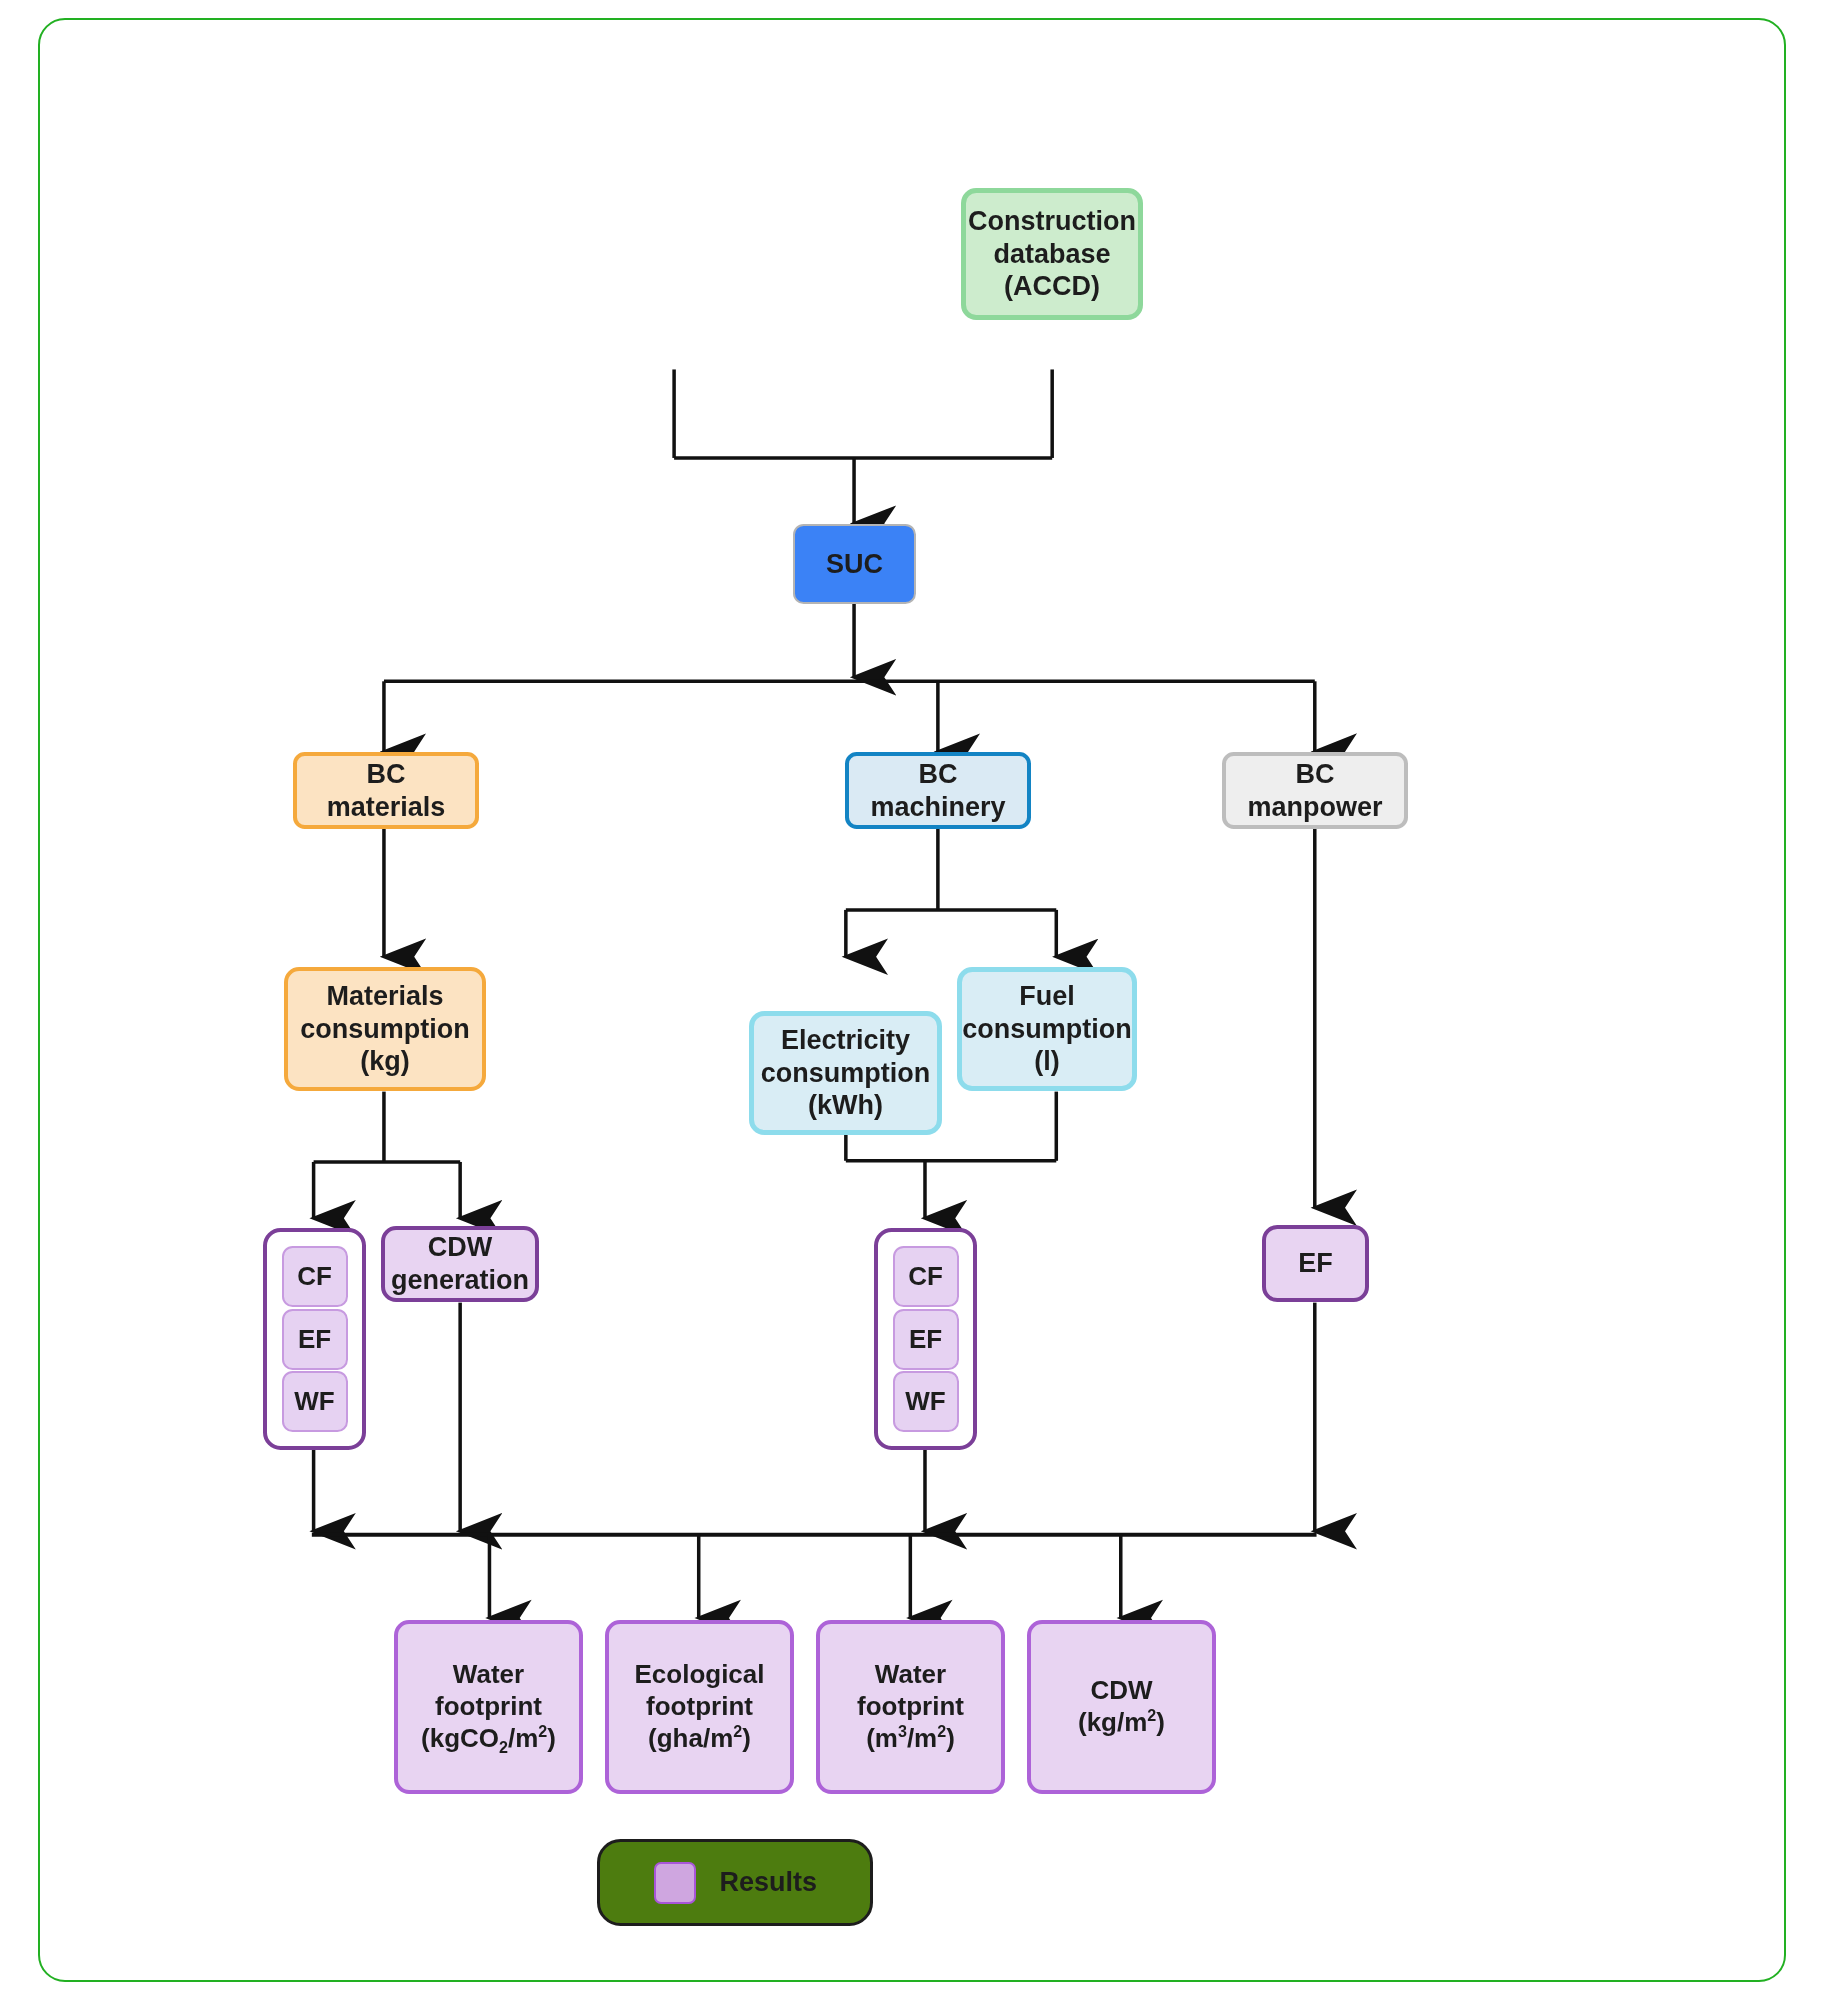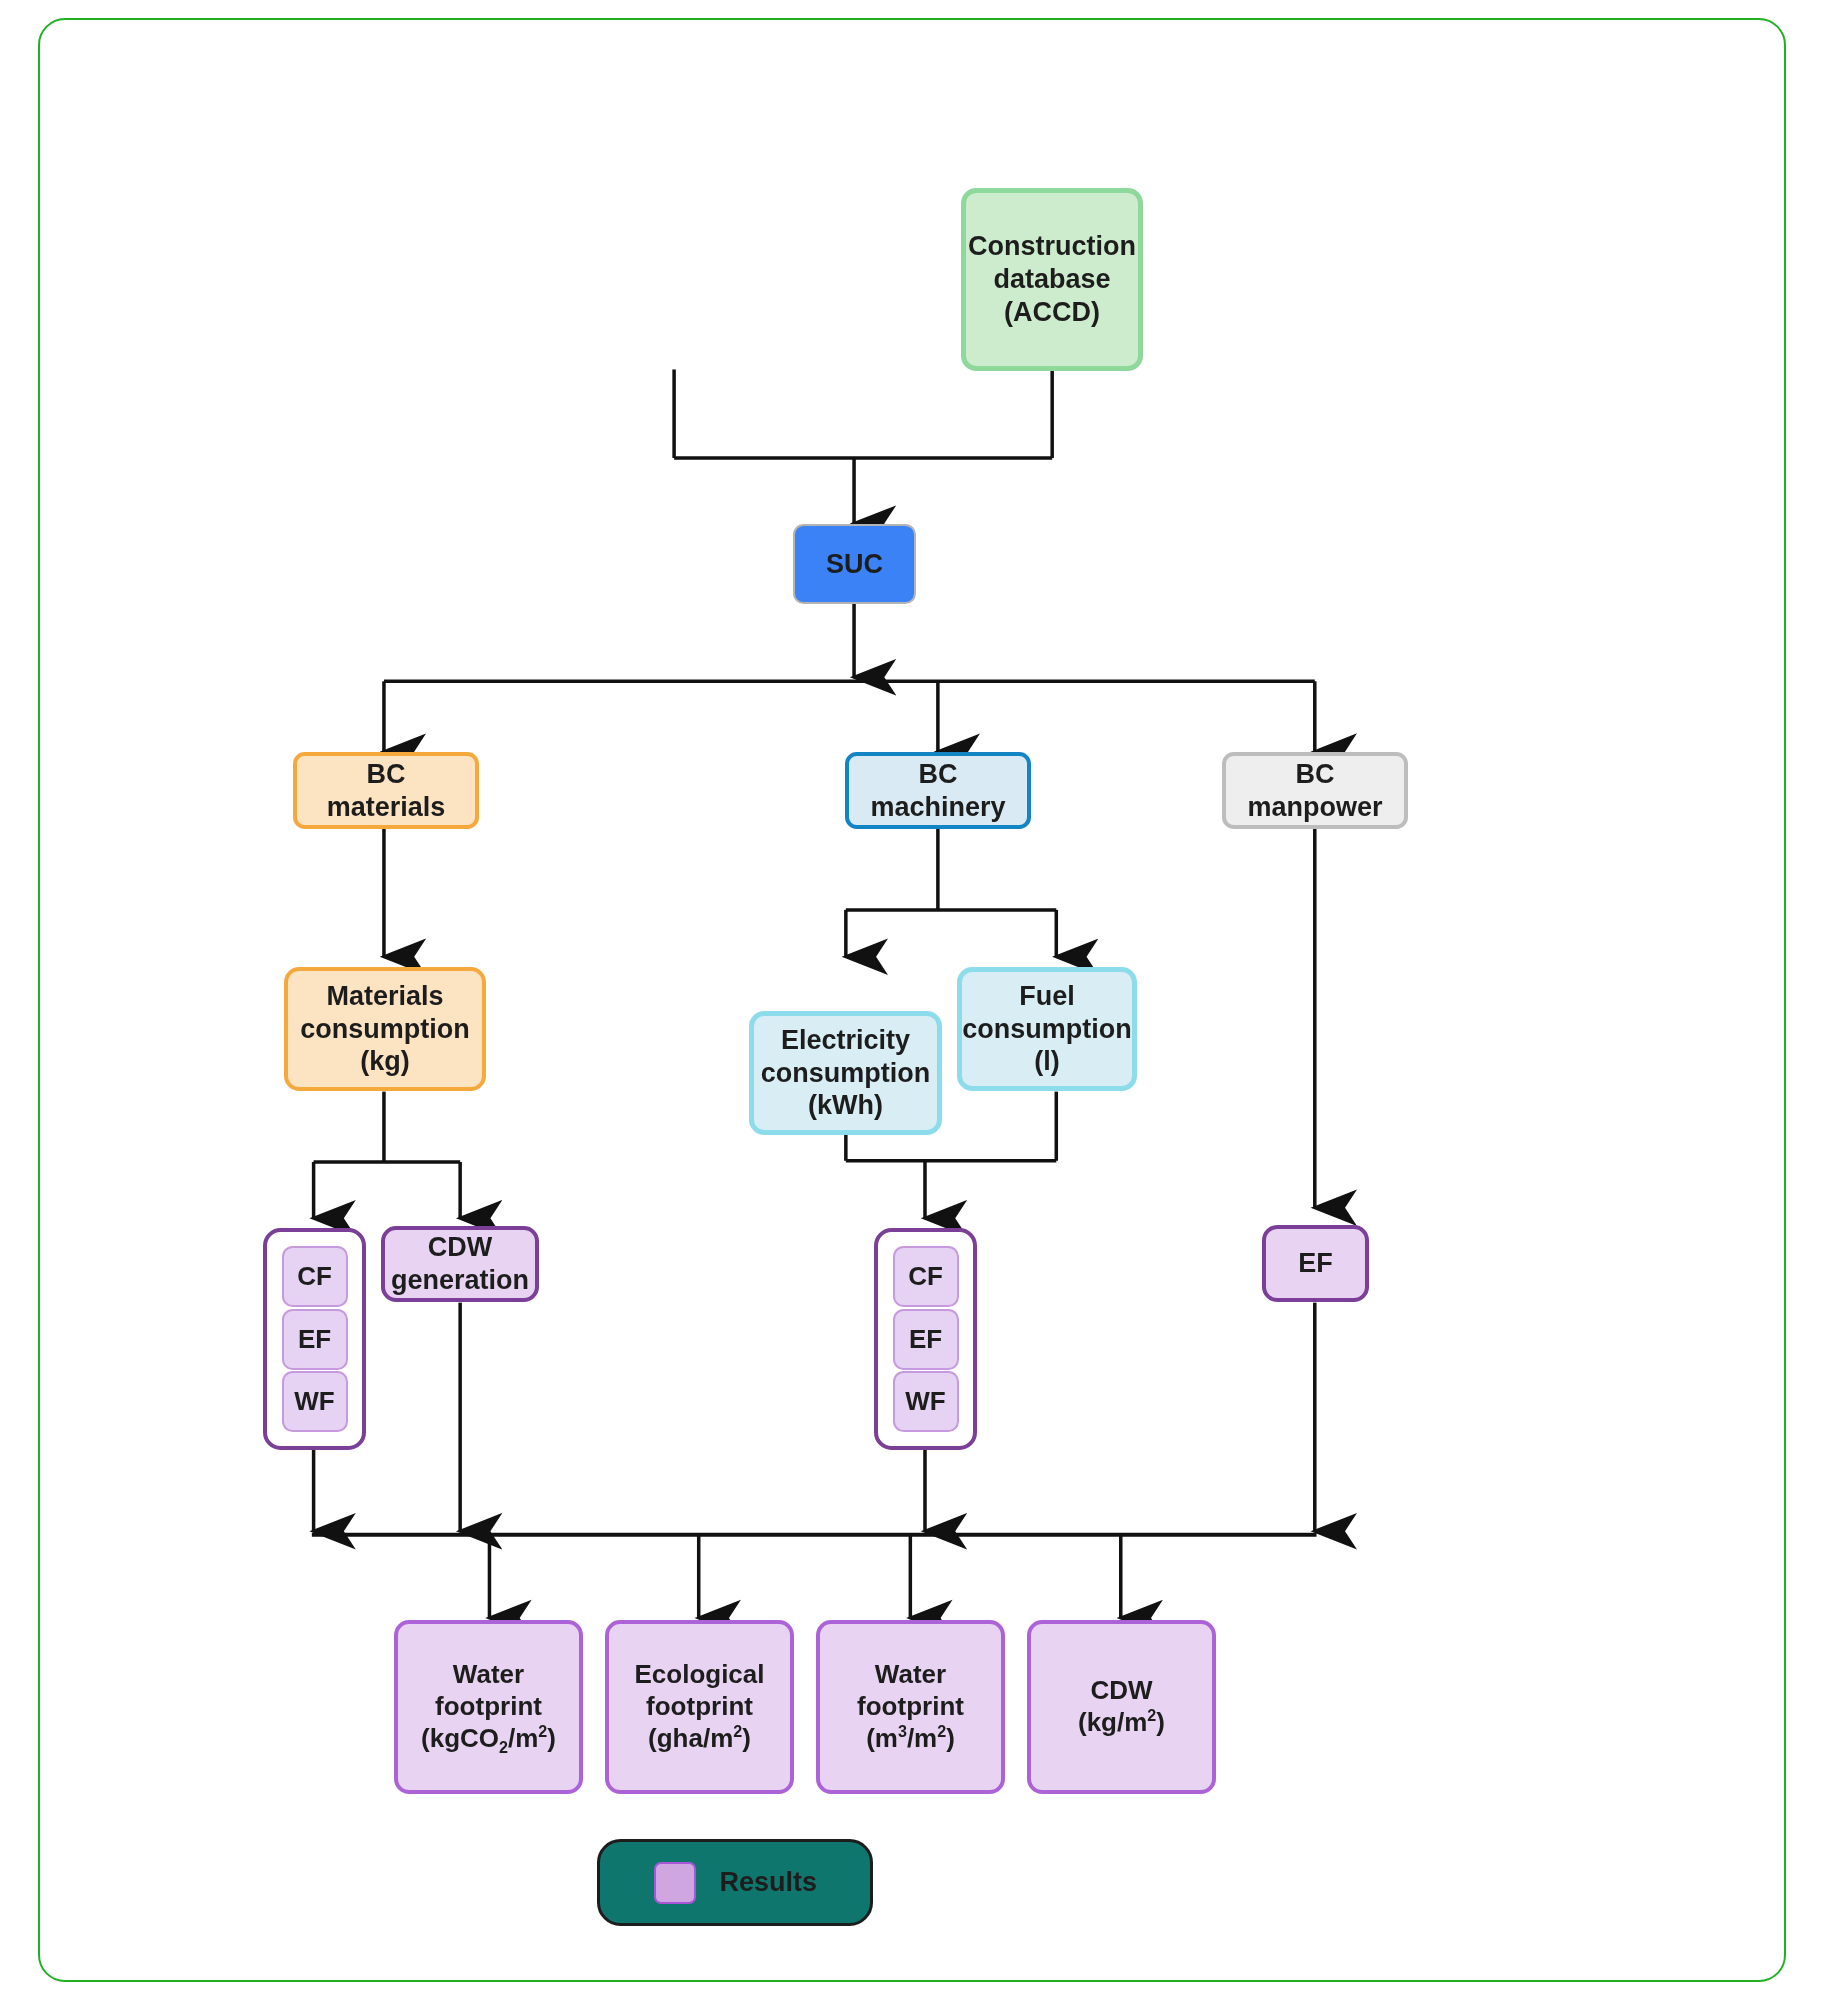--- a/index.html
+++ b/index.html
@@ -97,21 +97,21 @@
   }
 
   
   #legend {
     position: absolute;
     left: 597px;
     top: 1839px;
     width: 276px;
     height: 87px;
     box-sizing: border-box;
-    background: #0f766e;
+    background: #4d7c0f;
     border: 3.5px solid #1d1d1d;
     border-radius: 23.5px;
     display: flex;
     align-items: center;
     z-index: 3;
   }
   #legend .swatch {
     width: 42px;
     height: 42px;
     margin-left: 54px;
@@ -185,21 +185,21 @@
       <path d="M532,2618 L2246,2618" stroke-width="7"></path>
 
       <path d="M835,2618 L835,2760" marker-end="url(#arw)"></path>
       <path d="M1192,2618 L1192,2760" marker-end="url(#arw)"></path>
       <path d="M1553,2618 L1553,2760" marker-end="url(#arw)"></path>
       <path d="M1912,2618 L1912,2760" marker-end="url(#arw)"></path>
     </g>
   </svg>
 
 
-  <div class="node n-green fs-46" style="left:961px; top:188px; width:182px; height:183px;">
+  <div class="node n-green fs-46" style="left:961px; top:188px; width:182px; height:132px;">
     <span class="lbl">
       <span class="ln">Construction</span>
       <span class="ln">database</span>
       <span class="ln">(ACCD)</span>
     </span>
   </div>
 
   <div class="node n-gray fs-46" style="left:793px; top:524px; width:123px; height:80px; border-radius:10.6px;">
     <span class="lbl ln">SUC</span>
   </div>

